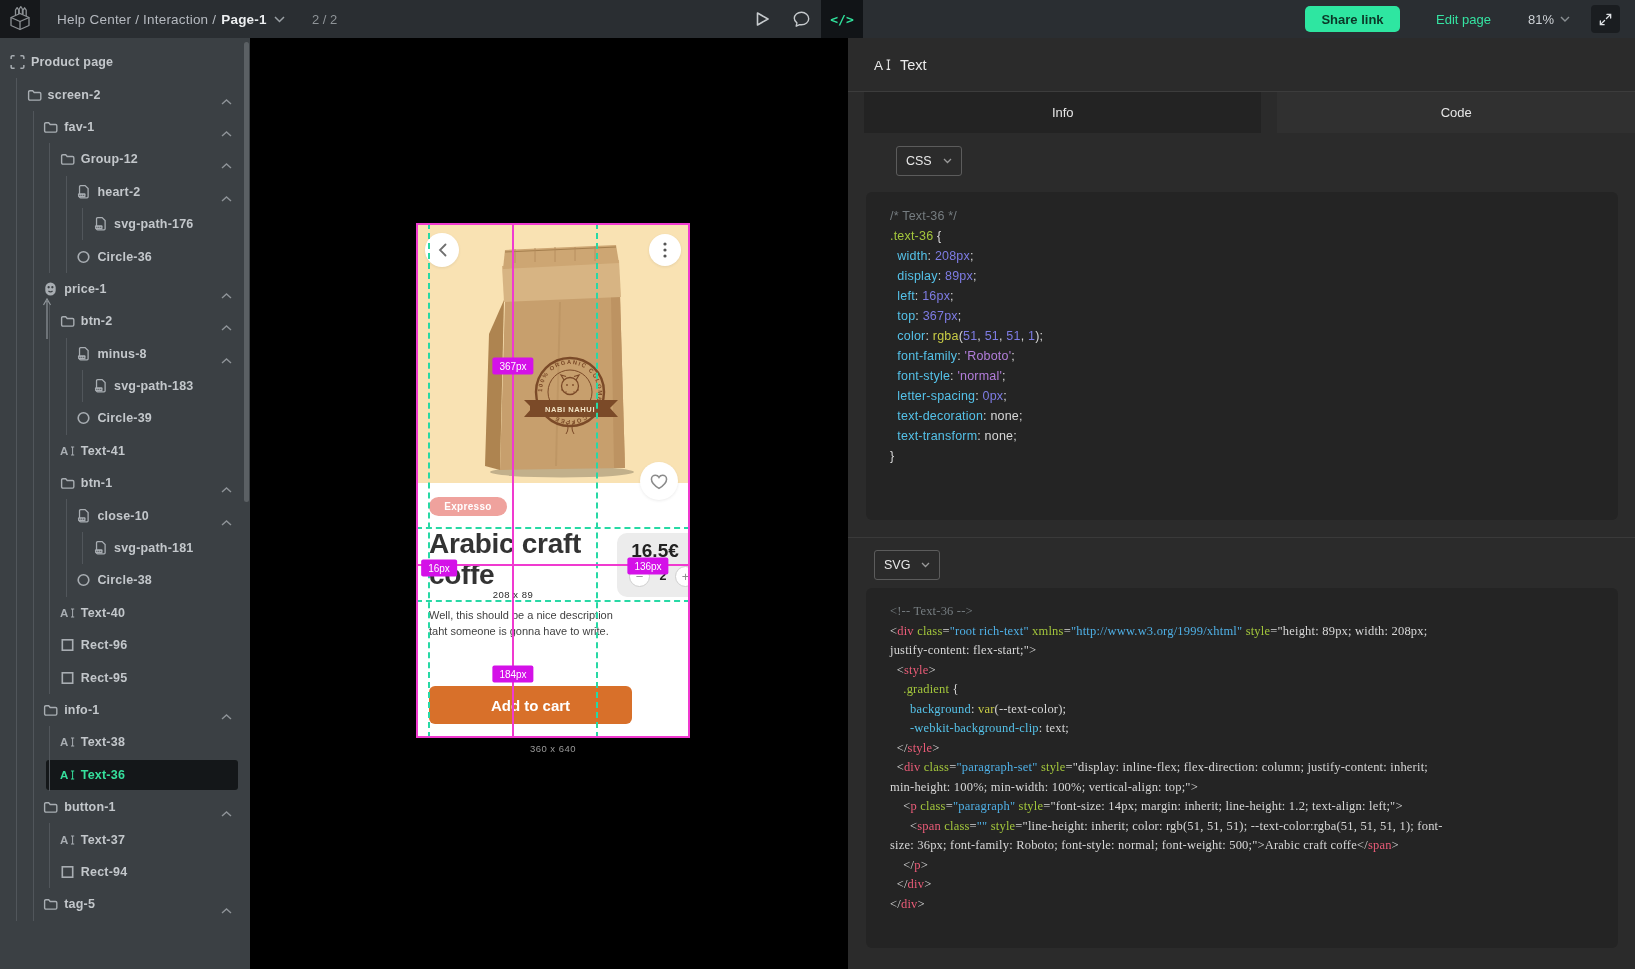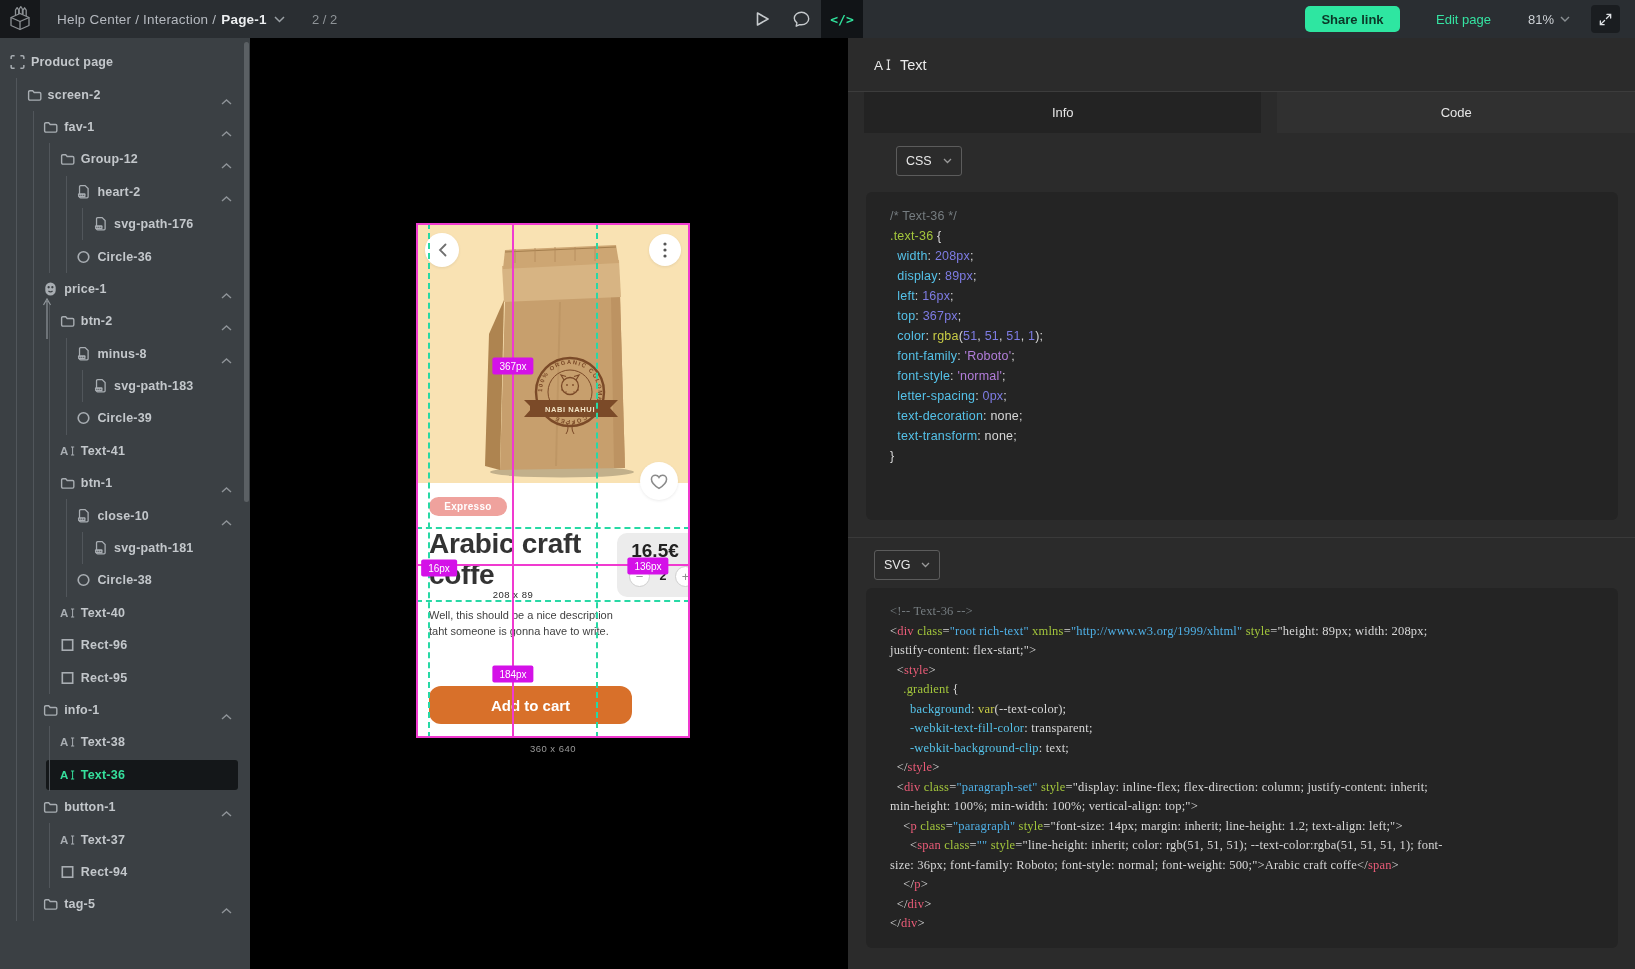--- a/index.html
+++ b/index.html
@@ -47,21 +47,21 @@
   #tagpill{position:absolute;left:13px;top:274px;width:78px;height:19px;border-radius:10px;background:#efa29d;
     color:#fff;font-size:10px;font-weight:700;display:flex;align-items:center;justify-content:center;letter-spacing:.3px;}
   #ptitle{position:absolute;left:13px;top:305px;width:172px;font-size:28px;line-height:31px;font-weight:700;color:#333;letter-spacing:-.3px;}
   #pricebox{position:absolute;left:201px;top:310px;width:110px;height:64px;background:#ececec;border-radius:10px;}
   #priceval{position:absolute;left:0;top:7px;width:76px;text-align:center;font-size:19px;font-weight:700;color:#222;}
   .stepbtn{position:absolute;top:33px;width:21px;height:21px;border-radius:50%;background:#fff;border:1px solid #cfcfcf;
     display:flex;align-items:center;justify-content:center;font-size:13px;color:#8e8e8e;cursor:pointer;padding:0;font-family:inherit;}
   #qminus{left:12px;}  #qplus{left:58px;}
   #qval{position:absolute;left:36px;top:33px;width:20px;text-align:center;font-size:12.5px;font-weight:700;color:#222;line-height:21px;}
   #pdesc{position:absolute;left:13px;top:384px;font-size:11px;line-height:16px;color:#3f3f3f;}
-  #cartbtn{position:absolute;left:13px;top:463px;width:203px;height:38px;background:#d8702a;border:none;border-radius:12px;
+  #cartbtn{position:absolute;left:13px;top:463px;width:203px;height:38px;background:#d8702a;border:none;border-radius:6px;
     color:#fff;font-size:15px;font-weight:600;font-family:inherit;cursor:pointer;}
   
   .gv{position:absolute;top:0;bottom:0;border-left:2px dashed #27d9a5;z-index:3;pointer-events:none;}
   .gh{position:absolute;left:0;right:0;border-top:2px dashed #27d9a5;z-index:3;pointer-events:none;}
   .mv{position:absolute;top:0;bottom:0;width:2px;background:#f03ad0;z-index:3;pointer-events:none;}
   .mh{position:absolute;left:0;right:0;height:2px;background:#f03ad0;z-index:3;pointer-events:none;}
   .mlabel{position:absolute;transform:translate(-50%,-50%);background:#d411e8;color:#fff;font-size:10px;
     padding:3px 7px;border-radius:2px;z-index:6;white-space:nowrap;}
   #sizelbl{position:absolute;left:97px;top:371px;transform:translate(-50%,-50%);font-size:9.5px;color:#2b2b2b;z-index:4;letter-spacing:.5px;}
   #framesize{position:absolute;left:166px;top:705px;width:274px;text-align:center;font-size:9.5px;color:#9a9a9a;letter-spacing:.5px;}
@@ -652,21 +652,20 @@
         <path d="M1 1l3.5 3.5L8 1" fill="none" stroke="currentColor" stroke-width="1.3"></path>
       </svg>
   </div>
   <div class="codeblock" id="svg-code">
       <div class="cl"><span class="tk com">&lt;!-- Text-36 --&gt;</span></div>
       <div class="cl"><span class="tk pun">&lt;</span><span class="tk tag">div</span><span class="tk pun"> </span><span class="tk attr">class</span><span class="tk pun">=</span><span class="tk val">"root rich-text"</span><span class="tk pun"> </span><span class="tk attr">xmlns</span><span class="tk pun">=</span><span class="tk val">"http://www.w3.org/1999/xhtml"</span><span class="tk pun"> </span><span class="tk attr">style</span><span class="tk pun">="height: 89px; width: 208px;</span></div>
       <div class="cl"><span class="tk pun">justify-content: flex-start;"&gt;</span></div>
       <div class="cl"><span class="tk pun">  &lt;</span><span class="tk tag">style</span><span class="tk pun">&gt;</span></div>
       <div class="cl"><span class="tk pun">    </span><span class="tk sel">.gradient</span><span class="tk pun"> {</span></div>
       <div class="cl"><span class="tk pun">      </span><span class="tk prop">background</span><span class="tk pun">: </span><span class="tk fn">var</span><span class="tk pun">(--text-color);</span></div>
-      <div class="cl"><span class="tk pun">      </span><span class="tk prop">-webkit-text-fill-color</span><span class="tk pun">: transparent;</span></div>
       <div class="cl"><span class="tk pun">      </span><span class="tk prop">-webkit-background-clip</span><span class="tk pun">: text;</span></div>
       <div class="cl"><span class="tk pun">  &lt;/</span><span class="tk tag">style</span><span class="tk pun">&gt;</span></div>
       <div class="cl"><span class="tk pun">  &lt;</span><span class="tk tag">div</span><span class="tk pun"> </span><span class="tk attr">class</span><span class="tk pun">=</span><span class="tk val">"paragraph-set"</span><span class="tk pun"> </span><span class="tk attr">style</span><span class="tk pun">="display: inline-flex; flex-direction: column; justify-content: inherit;</span></div>
       <div class="cl"><span class="tk pun">min-height: 100%; min-width: 100%; vertical-align: top;"&gt;</span></div>
       <div class="cl"><span class="tk pun">    &lt;</span><span class="tk tag">p</span><span class="tk pun"> </span><span class="tk attr">class</span><span class="tk pun">=</span><span class="tk val">"paragraph"</span><span class="tk pun"> </span><span class="tk attr">style</span><span class="tk pun">="font-size: 14px; margin: inherit; line-height: 1.2; text-align: left;"&gt;</span></div>
       <div class="cl"><span class="tk pun">      &lt;</span><span class="tk tag">span</span><span class="tk pun"> </span><span class="tk attr">class</span><span class="tk pun">=</span><span class="tk val">""</span><span class="tk pun"> </span><span class="tk attr">style</span><span class="tk pun">="line-height: inherit; color: rgb(51, 51, 51); --text-color:rgba(51, 51, 51, 1); font-</span></div>
       <div class="cl"><span class="tk pun">size: 36px; font-family: Roboto; font-style: normal; font-weight: 500;"&gt;Arabic craft coffe&lt;/</span><span class="tk tag">span</span><span class="tk pun">&gt;</span></div>
       <div class="cl"><span class="tk pun">    &lt;/</span><span class="tk tag">p</span><span class="tk pun">&gt;</span></div>
       <div class="cl"><span class="tk pun">  &lt;/</span><span class="tk tag">div</span><span class="tk pun">&gt;</span></div>
       <div class="cl"><span class="tk pun">&lt;/</span><span class="tk tag">div</span><span class="tk pun">&gt;</span></div>

